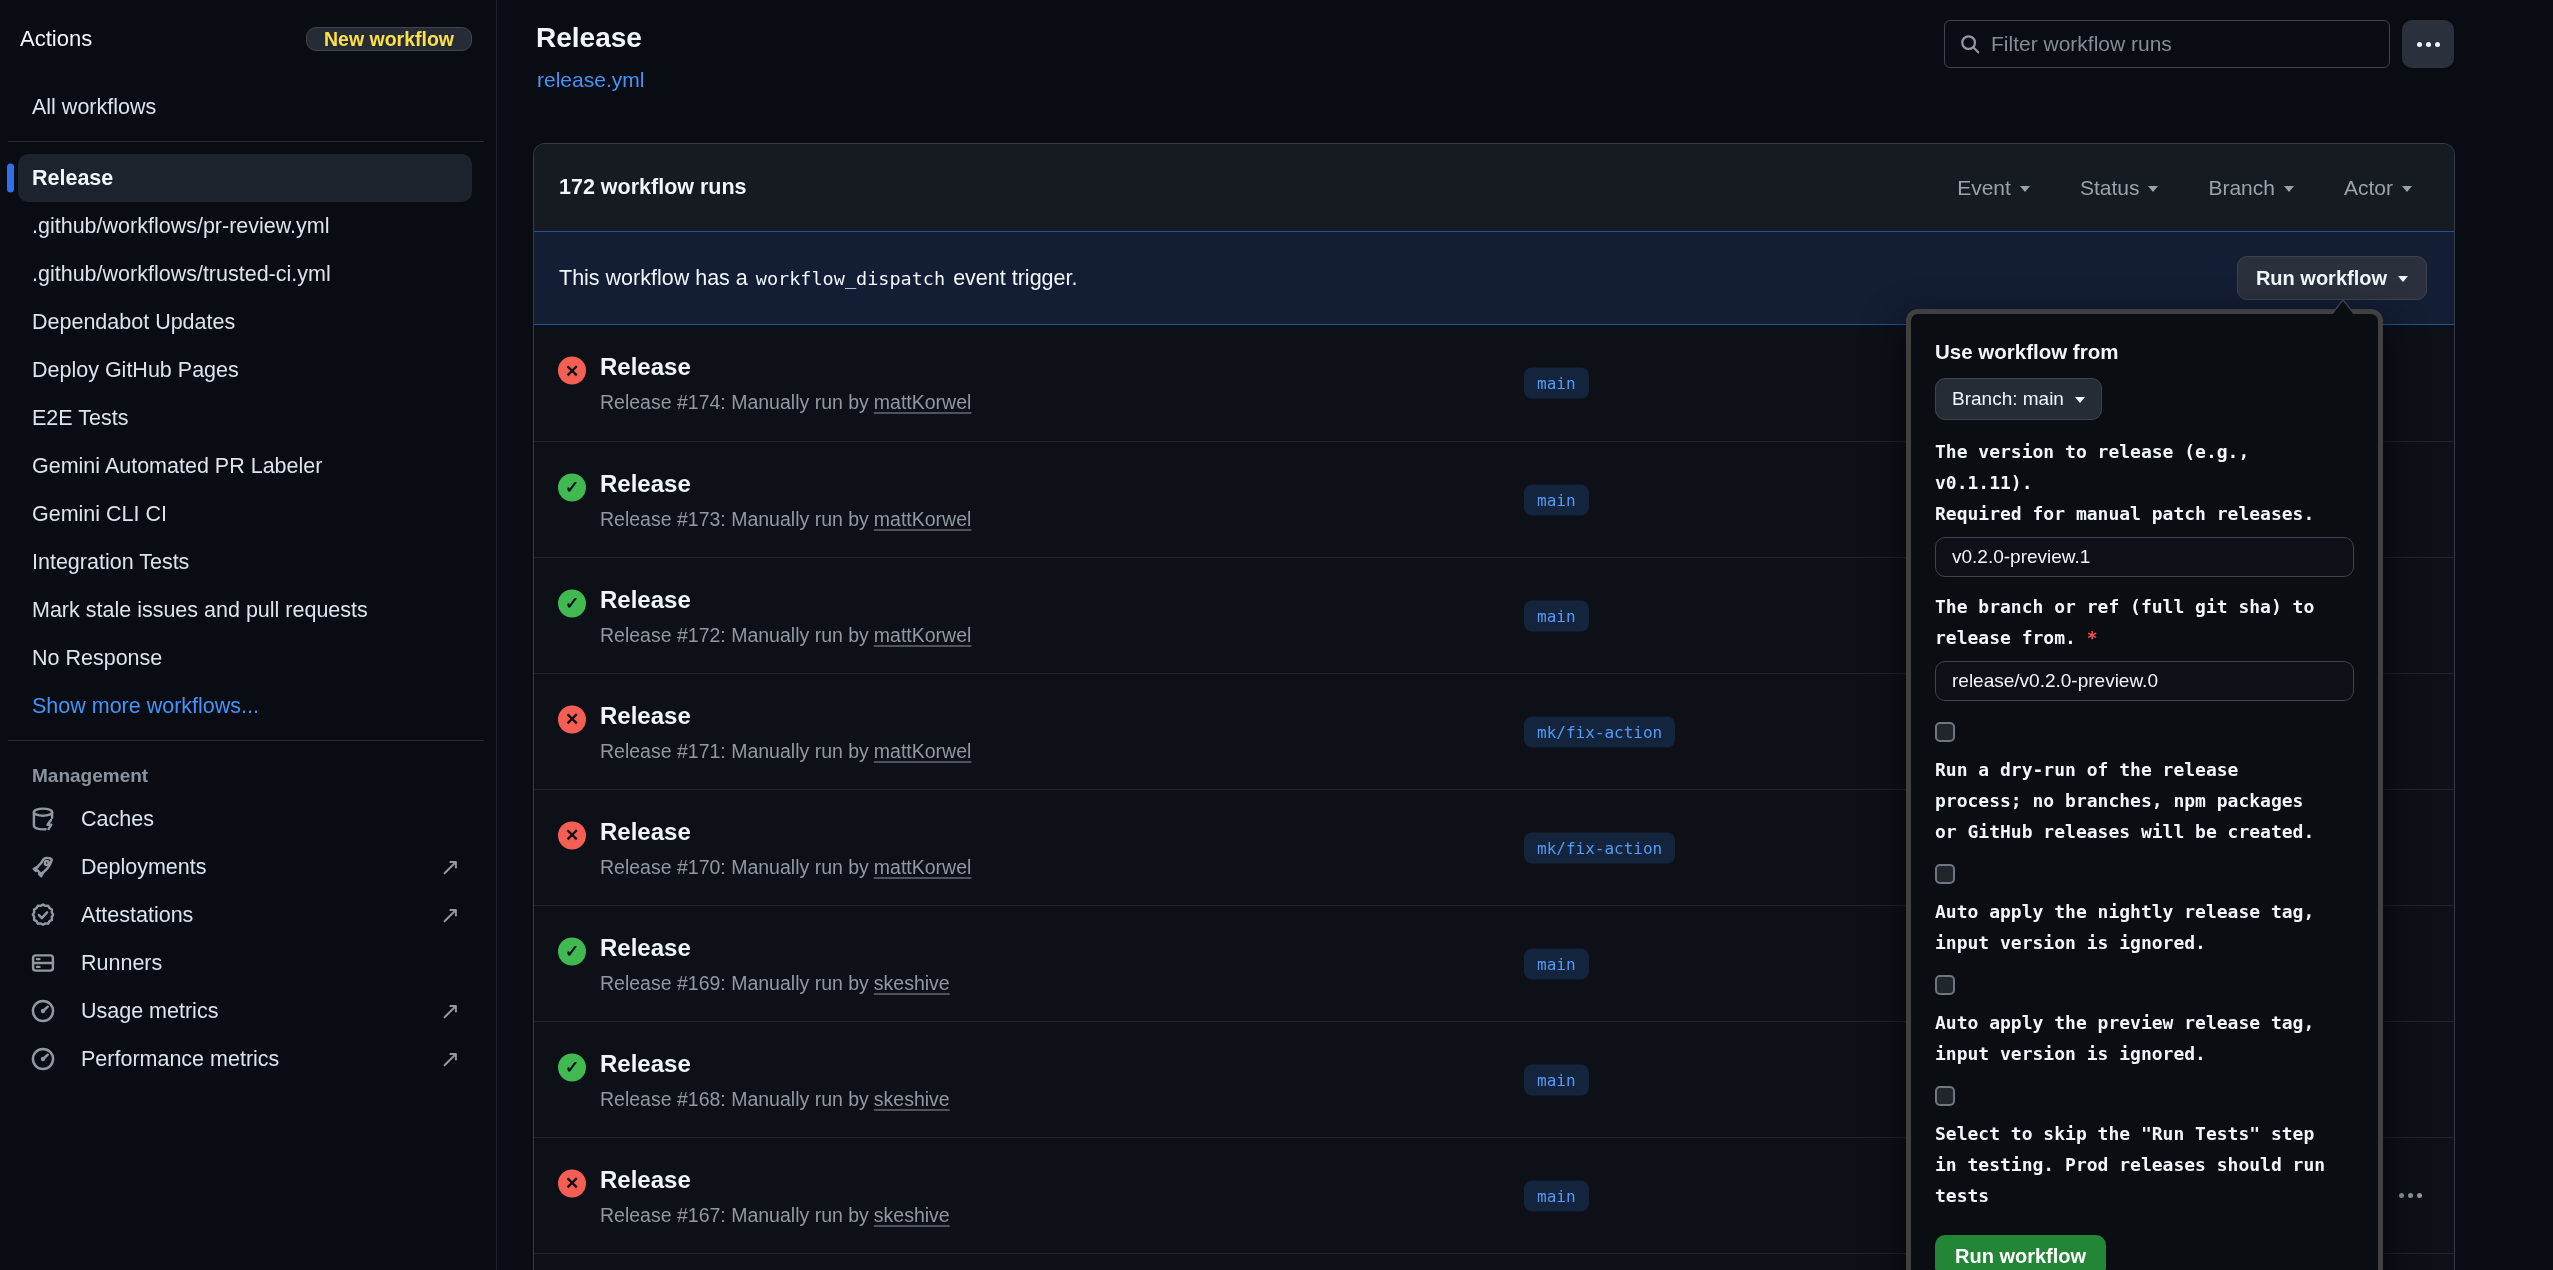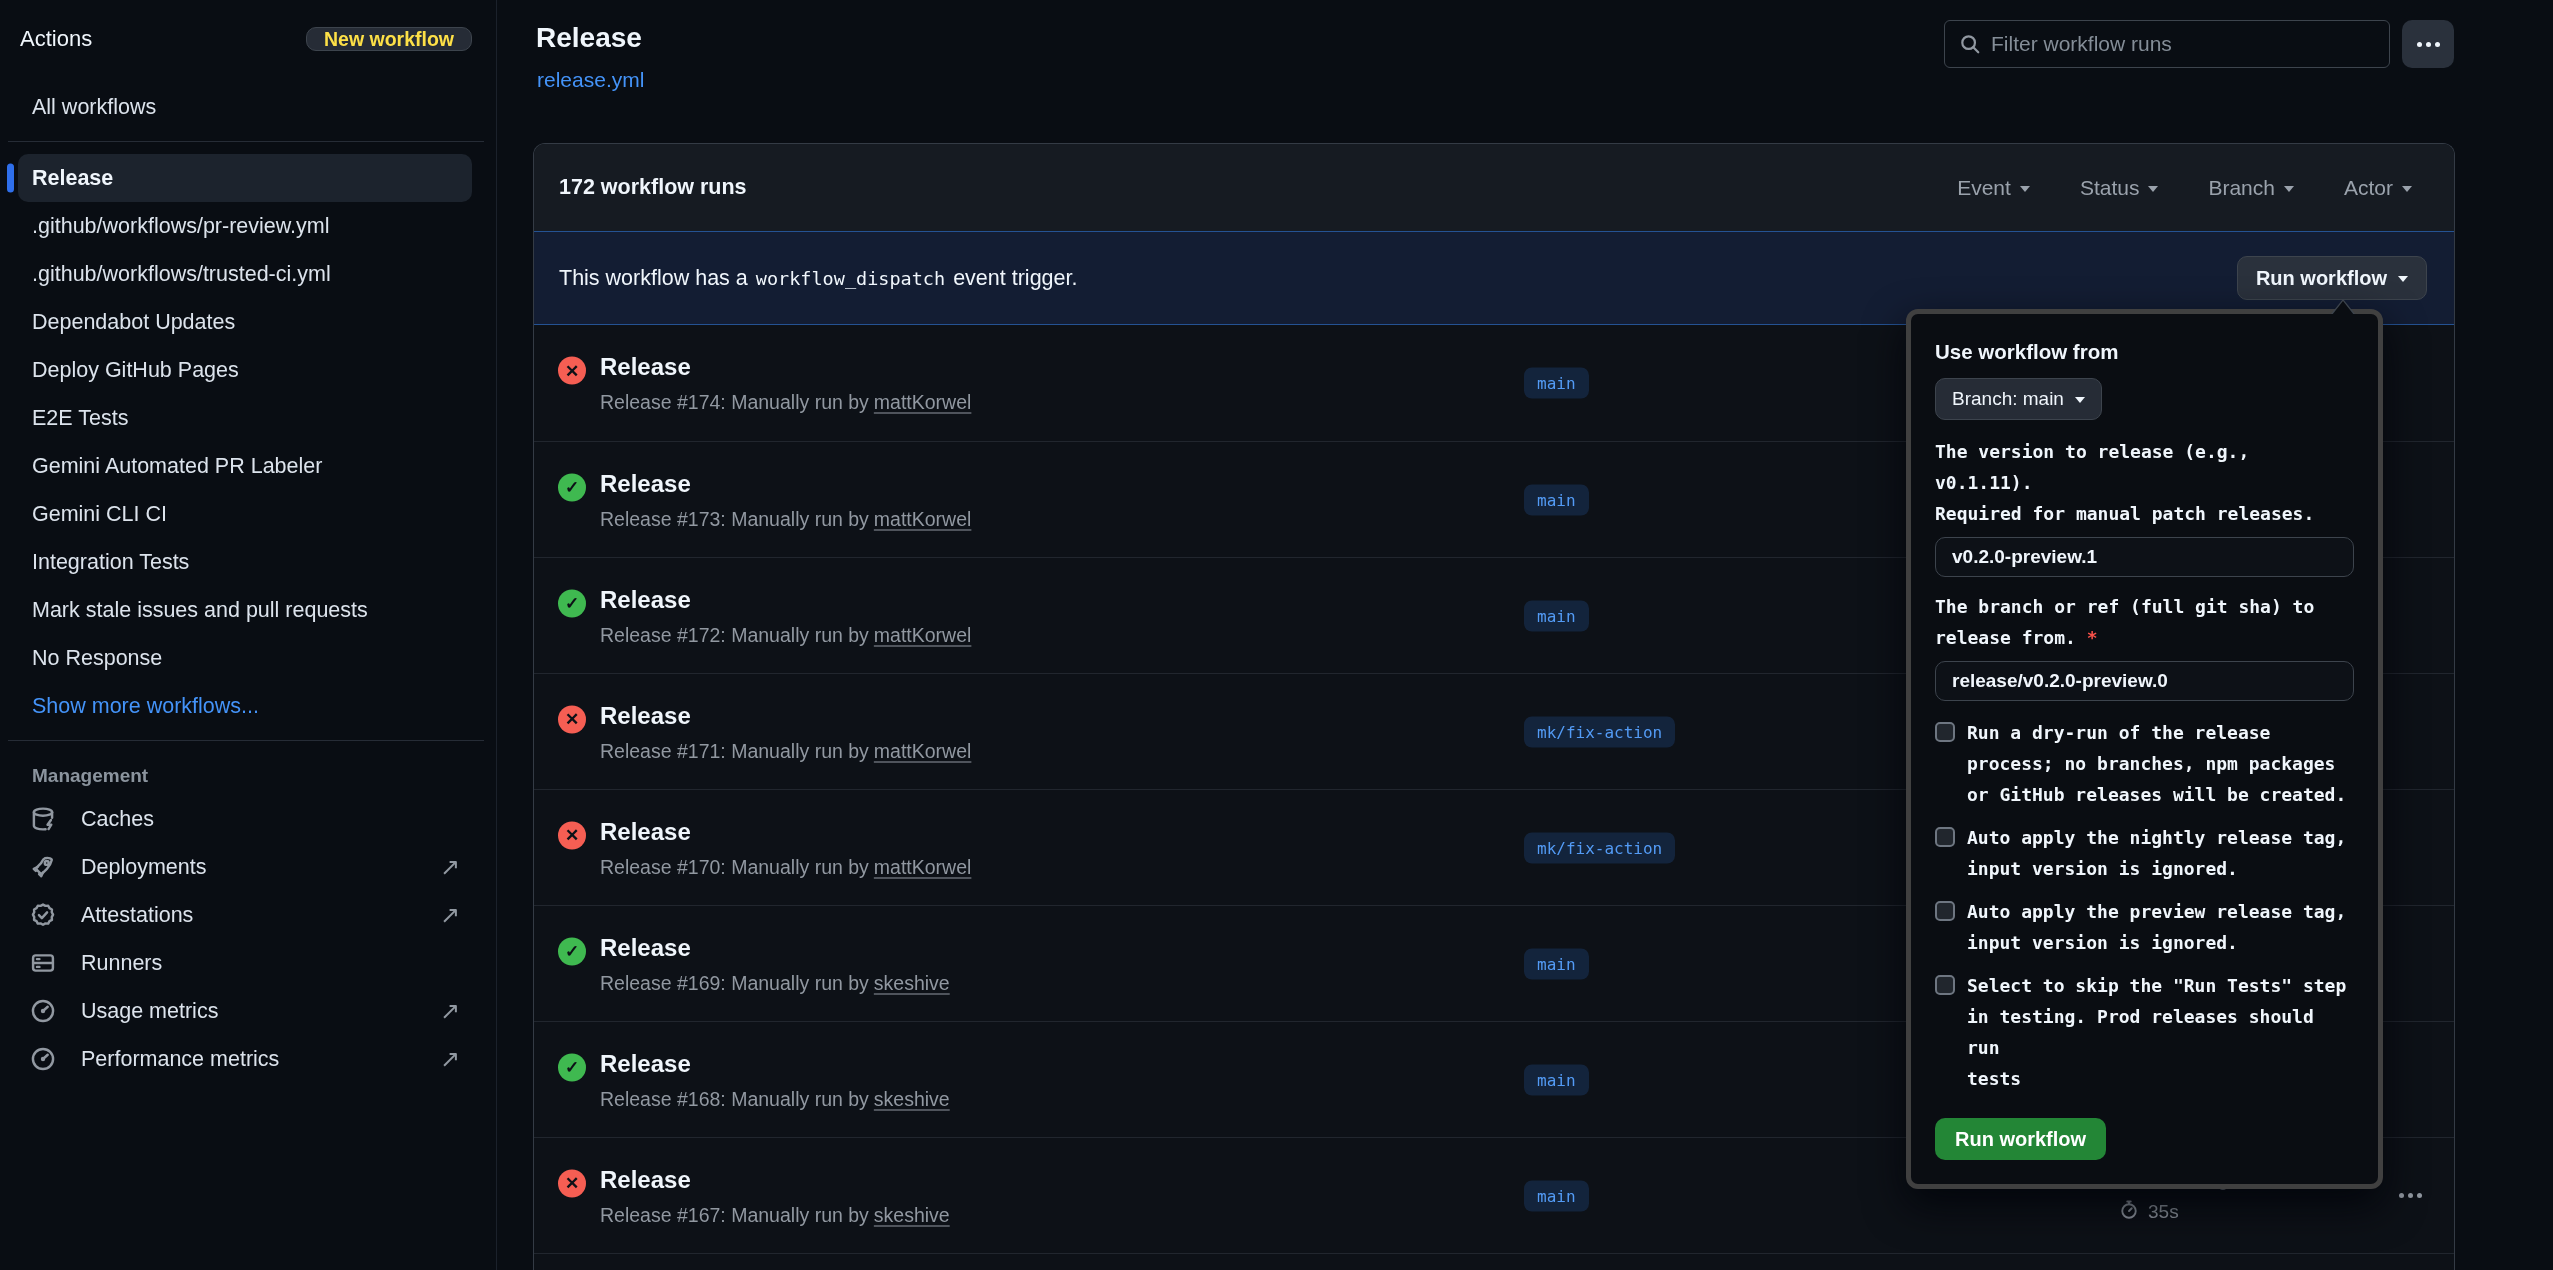--- a/index.html
+++ b/index.html
@@ -65,22 +65,22 @@
   .run-kebab { position:absolute; left:1856px; top:50%; transform:translateY(-50%); background:none; border:none; width:40px; height:30px; display:flex; align-items:center; justify-content:center; cursor:pointer; }
   .partial { height:20px; border-top:1px solid #21262e; }
 
   
   .dispatch-panel { position:absolute; left:1906px; top:309px; width:477px; background:#0a0d12; border:5px solid #404040; border-radius:12px; padding:24px; z-index:20; box-shadow:0 16px 40px rgba(1,4,9,.85); color:#f0f6fc; }
   .dispatch-panel::before { content:""; position:absolute; top:-15px; left:420px; border:12px solid transparent; border-bottom:15px solid #3d444d; border-top:none; }
   .dispatch-panel::after { content:""; position:absolute; top:-13px; left:421px; border:11px solid transparent; border-bottom:14px solid #0a0d12; border-top:none; }
   .dp-title { font-size:20.5px; font-weight:700; margin:2px 0 14px; }
   .branch-btn { height:42px; padding:0 16px; background:#262c36; border:1px solid #3d444d; border-radius:10px; color:#f0f6fc; font-size:19px; display:inline-flex; align-items:center; gap:11px; margin-bottom:12px; font-family:inherit; cursor:pointer; }
   .dp-desc { font-family:"DejaVu Sans Mono", monospace; font-weight:700; font-size:18px; line-height:31px; white-space:pre-line; margin:4px 0; }
-  .dp-input { width:100%; height:40px; background:#0d1117; border:1px solid #3d444d; border-radius:10px; color:#f0f6fc; font-size:19px; padding:0 16px; margin:4px 0 10px; font-family:inherit; outline:none;font-weight:bold; }
-  .dp-check { display:flex; gap:12px; margin:6px 0 12px; }
+  .dp-input { width:100%; height:40px; background:#0d1117; border:1px solid #3d444d; border-radius:10px; color:#f0f6fc; font-size:19px; padding:0 16px; margin:4px 0 10px; font-family:inherit; outline:none; }
+  .dp-check { display:flex; gap:12px; margin:6px 0 12px;flex-direction:column; }
   .dp-checkbox { flex:none; width:20px; height:20px; margin-top:5px; background:#21262d; border:2px solid #6e7681; border-radius:5px; cursor:pointer; }
   .dp-check label { font-family:"DejaVu Sans Mono", monospace; font-weight:700; font-size:18px; line-height:31px; white-space:pre-line; cursor:pointer; }
   .dp-run { margin-top:12px; height:42px; padding:0 20px; background:#238636; color:#ffffff; border:none; border-radius:10px; font-size:20px; font-weight:700; font-family:inherit; cursor:pointer; }
   .required { color:#f85149; }
 </style>
 </head>
 <body>
 
 <div id="app">
 

